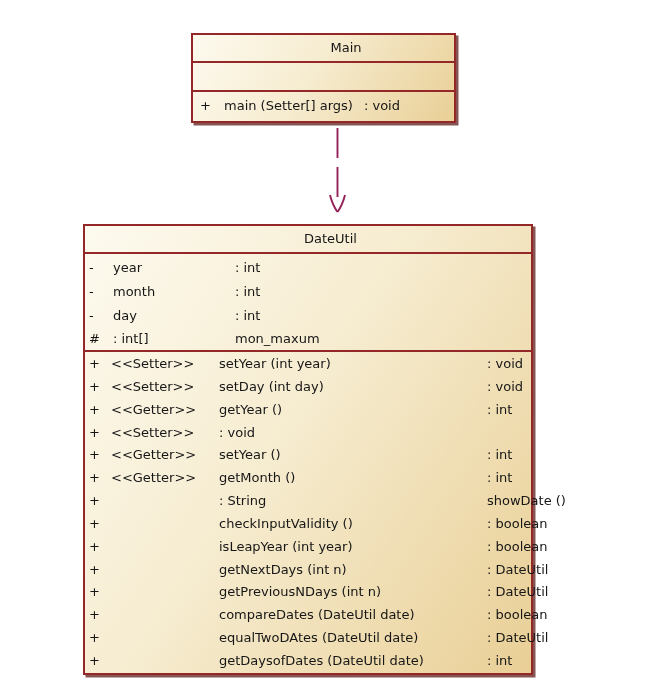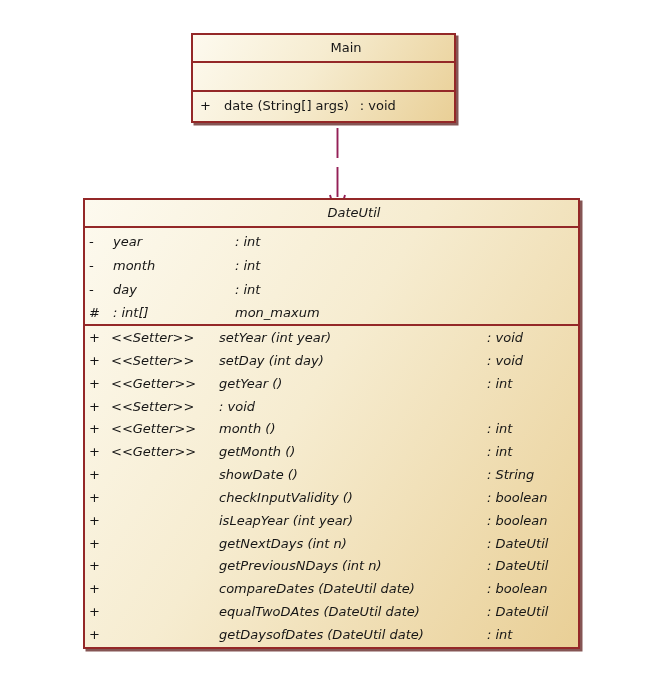--- a/index.html
+++ b/index.html
@@ -18,21 +18,21 @@
     overflow: hidden;
   }
   .class-box {
     position: absolute;
     box-sizing: border-box;
     border: 2px solid #942828;
     background: linear-gradient(123deg, #fdfaef 0%, #f6ecd0 45%, #e9cf96 100%);
     box-shadow: 2.5px 2.5px 0 rgba(86, 20, 18, 0.72);
   }
   .main-box { left: 191px; top: 33px; width: 265px; height: 90px; }
-  .dateutil-box { left: 83px; top: 198px; width: 497px; height: 451px; font-style: italic; }
+  .dateutil-box { left: 83px; top: 224px; width: 450px; height: 451px; }
 
   .class-title {
     height: 26px;
     line-height: 26px;
     text-align: center;
     border-bottom: 2px solid #942828;
     white-space: pre;
     padding-left: 45px;
   }
   .compartment { box-sizing: border-box; }
@@ -69,21 +69,21 @@
 </style>
 </head>
 <body>
 
 <div class="canvas">
 
   <div class="class-box main-box">
     <div class="class-title">Main</div>
     <div class="compartment attrs-compartment"></div>
     <div class="compartment methods-compartment">
-        <div class="row mainmethod"><span>+</span><span>date (String[] args)</span><span>: void</span></div>
+        <div class="row mainmethod"><span>+</span><span>main (Setter[] args)</span><span>: void</span></div>
       </div>
   </div>
 
   <svg class="dependency-arrow" width="38" height="95" viewBox="0 0 38 95" aria-hidden="true">
     <line x1="18.5" y1="7" x2="18.5" y2="84" stroke="#942057" stroke-width="1.9" stroke-dasharray="30 9"></line>
     <path d="M11 74 Q13.5 84 18.5 91" fill="none" stroke="#942057" stroke-width="1.9"></path>
     <path d="M26 74 Q23.5 84 18.5 91" fill="none" stroke="#942057" stroke-width="1.9"></path>
   </svg>
 
   <div class="class-box dateutil-box">
@@ -92,23 +92,23 @@
         <div class="row attribute"><span>-</span><span>year</span><span>: int</span></div>
         <div class="row attribute"><span>-</span><span>month</span><span>: int</span></div>
         <div class="row attribute"><span>-</span><span>day</span><span>: int</span></div>
         <div class="row attribute"><span>#</span><span>: int[]</span><span>mon_maxum</span></div>
       </div>
     <div class="compartment methods-compartment">
         <div class="row method"><span>+</span><span>&lt;&lt;Setter&gt;&gt;</span><span>setYear (int year)</span><span>: void</span></div>
         <div class="row method"><span>+</span><span>&lt;&lt;Setter&gt;&gt;</span><span>setDay (int day)</span><span>: void</span></div>
         <div class="row method"><span>+</span><span>&lt;&lt;Getter&gt;&gt;</span><span>getYear ()</span><span>: int</span></div>
         <div class="row method"><span>+</span><span>&lt;&lt;Setter&gt;&gt;</span><span>: void</span></div>
-        <div class="row method"><span>+</span><span>&lt;&lt;Getter&gt;&gt;</span><span>month ()</span><span>: int</span></div>
+        <div class="row method"><span>+</span><span>&lt;&lt;Getter&gt;&gt;</span><span>setYear ()</span><span>: int</span></div>
         <div class="row method"><span>+</span><span>&lt;&lt;Getter&gt;&gt;</span><span>getMonth ()</span><span>: int</span></div>
-        <div class="row method"><span>+</span><span></span><span>showDate ()</span><span>: String</span></div>
+        <div class="row method"><span>+</span><span></span><span>: String</span><span>showDate ()</span></div>
         <div class="row method"><span>+</span><span></span><span>checkInputValidity ()</span><span>: boolean</span></div>
         <div class="row method"><span>+</span><span></span><span>isLeapYear (int year)</span><span>: boolean</span></div>
         <div class="row method"><span>+</span><span></span><span>getNextDays (int n)</span><span>: DateUtil</span></div>
         <div class="row method"><span>+</span><span></span><span>getPreviousNDays (int n)</span><span>: DateUtil</span></div>
         <div class="row method"><span>+</span><span></span><span>compareDates (DateUtil date)</span><span>: boolean</span></div>
         <div class="row method"><span>+</span><span></span><span>equalTwoDAtes (DateUtil date)</span><span>: DateUtil</span></div>
         <div class="row method"><span>+</span><span></span><span>getDaysofDates (DateUtil date)</span><span>: int</span></div>
       </div>
   </div>
 

